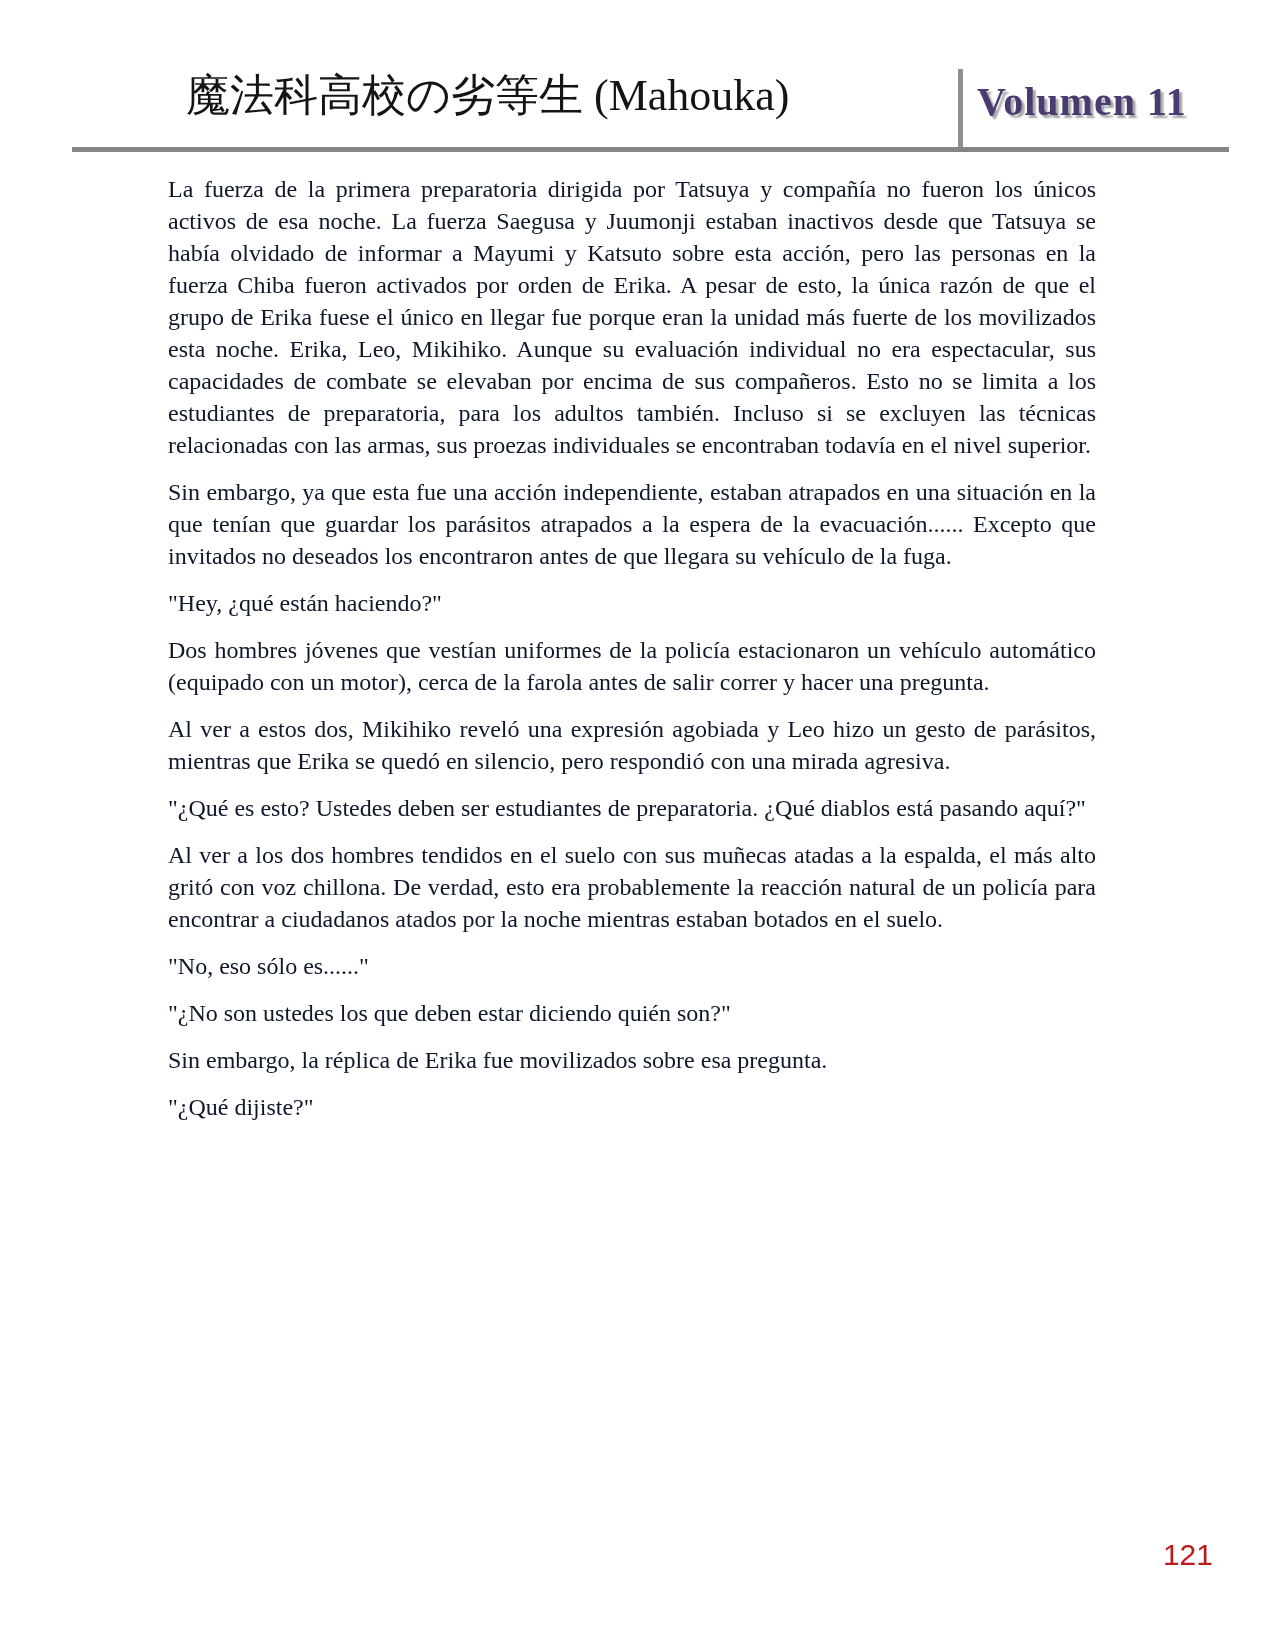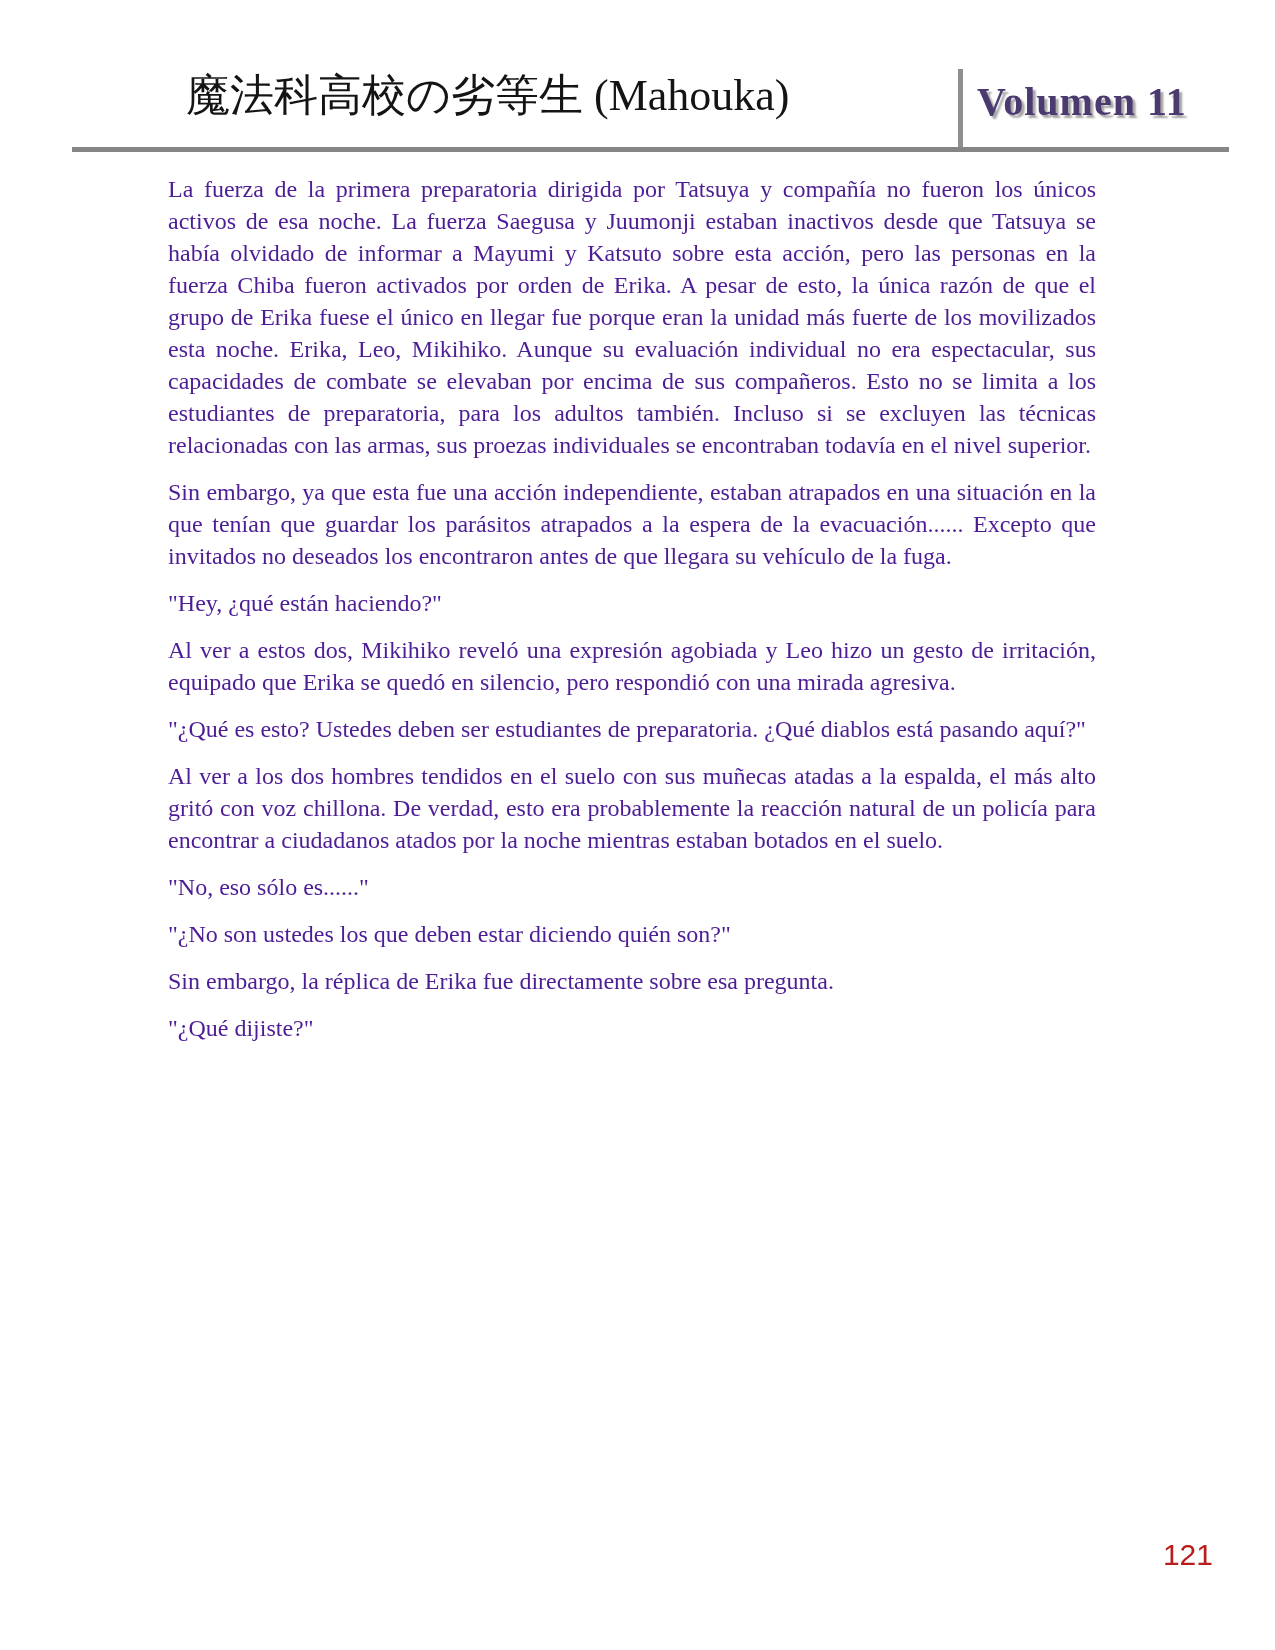--- a/index.html
+++ b/index.html
@@ -57,21 +57,21 @@
     background: #858585;
   }
   .content {
     position: absolute;
     left: 168px;
     top: 173px;
     width: 928px;
     font-size: 24px;
     line-height: 32px;
     text-align: justify;
-    color: #4c1d95;
+    color: #0f172a;
   }
   .content p {
     margin: 0 0 15px 0;
   }
   .page-number {
     position: absolute;
     top: 1538px;
     right: 62px;
     font-size: 30px;
     color: #b91c1c;
@@ -88,24 +88,25 @@
   <div class="header-vbar"></div>
 
   <div class="header-volume">Volumen 11</div>
 
   <div class="header-rule"></div>
 
   <div class="content">
       <p>La fuerza de la primera preparatoria dirigida por Tatsuya y compañía no fueron los únicos activos de esa noche. La fuerza Saegusa y Juumonji estaban inactivos desde que Tatsuya se había olvidado de informar a Mayumi y Katsuto sobre esta acción, pero las personas en la fuerza Chiba fueron activados por orden de Erika. A pesar de esto, la única razón de que el grupo de Erika fuese el único en llegar fue porque eran la unidad más fuerte de los movilizados esta noche. Erika, Leo, Mikihiko. Aunque su evaluación individual no era espectacular, sus capacidades de combate se elevaban por encima de sus compañeros. Esto no se limita a los estudiantes de preparatoria, para los adultos también. Incluso si se excluyen las técnicas relacionadas con las armas, sus proezas individuales se encontraban todavía en el nivel superior.</p>
       <p>Sin embargo, ya que esta fue una acción independiente, estaban atrapados en una situación en la que tenían que guardar los parásitos atrapados a la espera de la evacuación...... Excepto que invitados no deseados los encontraron antes de que llegara su vehículo de la fuga.</p>
       <p>"Hey, ¿qué están haciendo?"</p>
-      <p>Al ver a estos dos, Mikihiko reveló una expresión agobiada y Leo hizo un gesto de irritación, equipado que Erika se quedó en silencio, pero respondió con una mirada agresiva.</p>
+      <p>Dos hombres jóvenes que vestían uniformes de la policía estacionaron un vehículo automático (equipado con un motor), cerca de la farola antes de salir correr y hacer una pregunta.</p>
+      <p>Al ver a estos dos, Mikihiko reveló una expresión agobiada y Leo hizo un gesto de parásitos, mientras que Erika se quedó en silencio, pero respondió con una mirada agresiva.</p>
       <p>"¿Qué es esto? Ustedes deben ser estudiantes de preparatoria. ¿Qué diablos está pasando aquí?"</p>
       <p>Al ver a los dos hombres tendidos en el suelo con sus muñecas atadas a la espalda, el más alto gritó con voz chillona. De verdad, esto era probablemente la reacción natural de un policía para encontrar a ciudadanos atados por la noche mientras estaban botados en el suelo.</p>
       <p>"No, eso sólo es......"</p>
       <p>"¿No son ustedes los que deben estar diciendo quién son?"</p>
-      <p>Sin embargo, la réplica de Erika fue directamente sobre esa pregunta.</p>
+      <p>Sin embargo, la réplica de Erika fue movilizados sobre esa pregunta.</p>
       <p>"¿Qué dijiste?"</p>
     </div>
 
   <div class="page-number">121</div>
 
 </div>
 
 </body></html>

